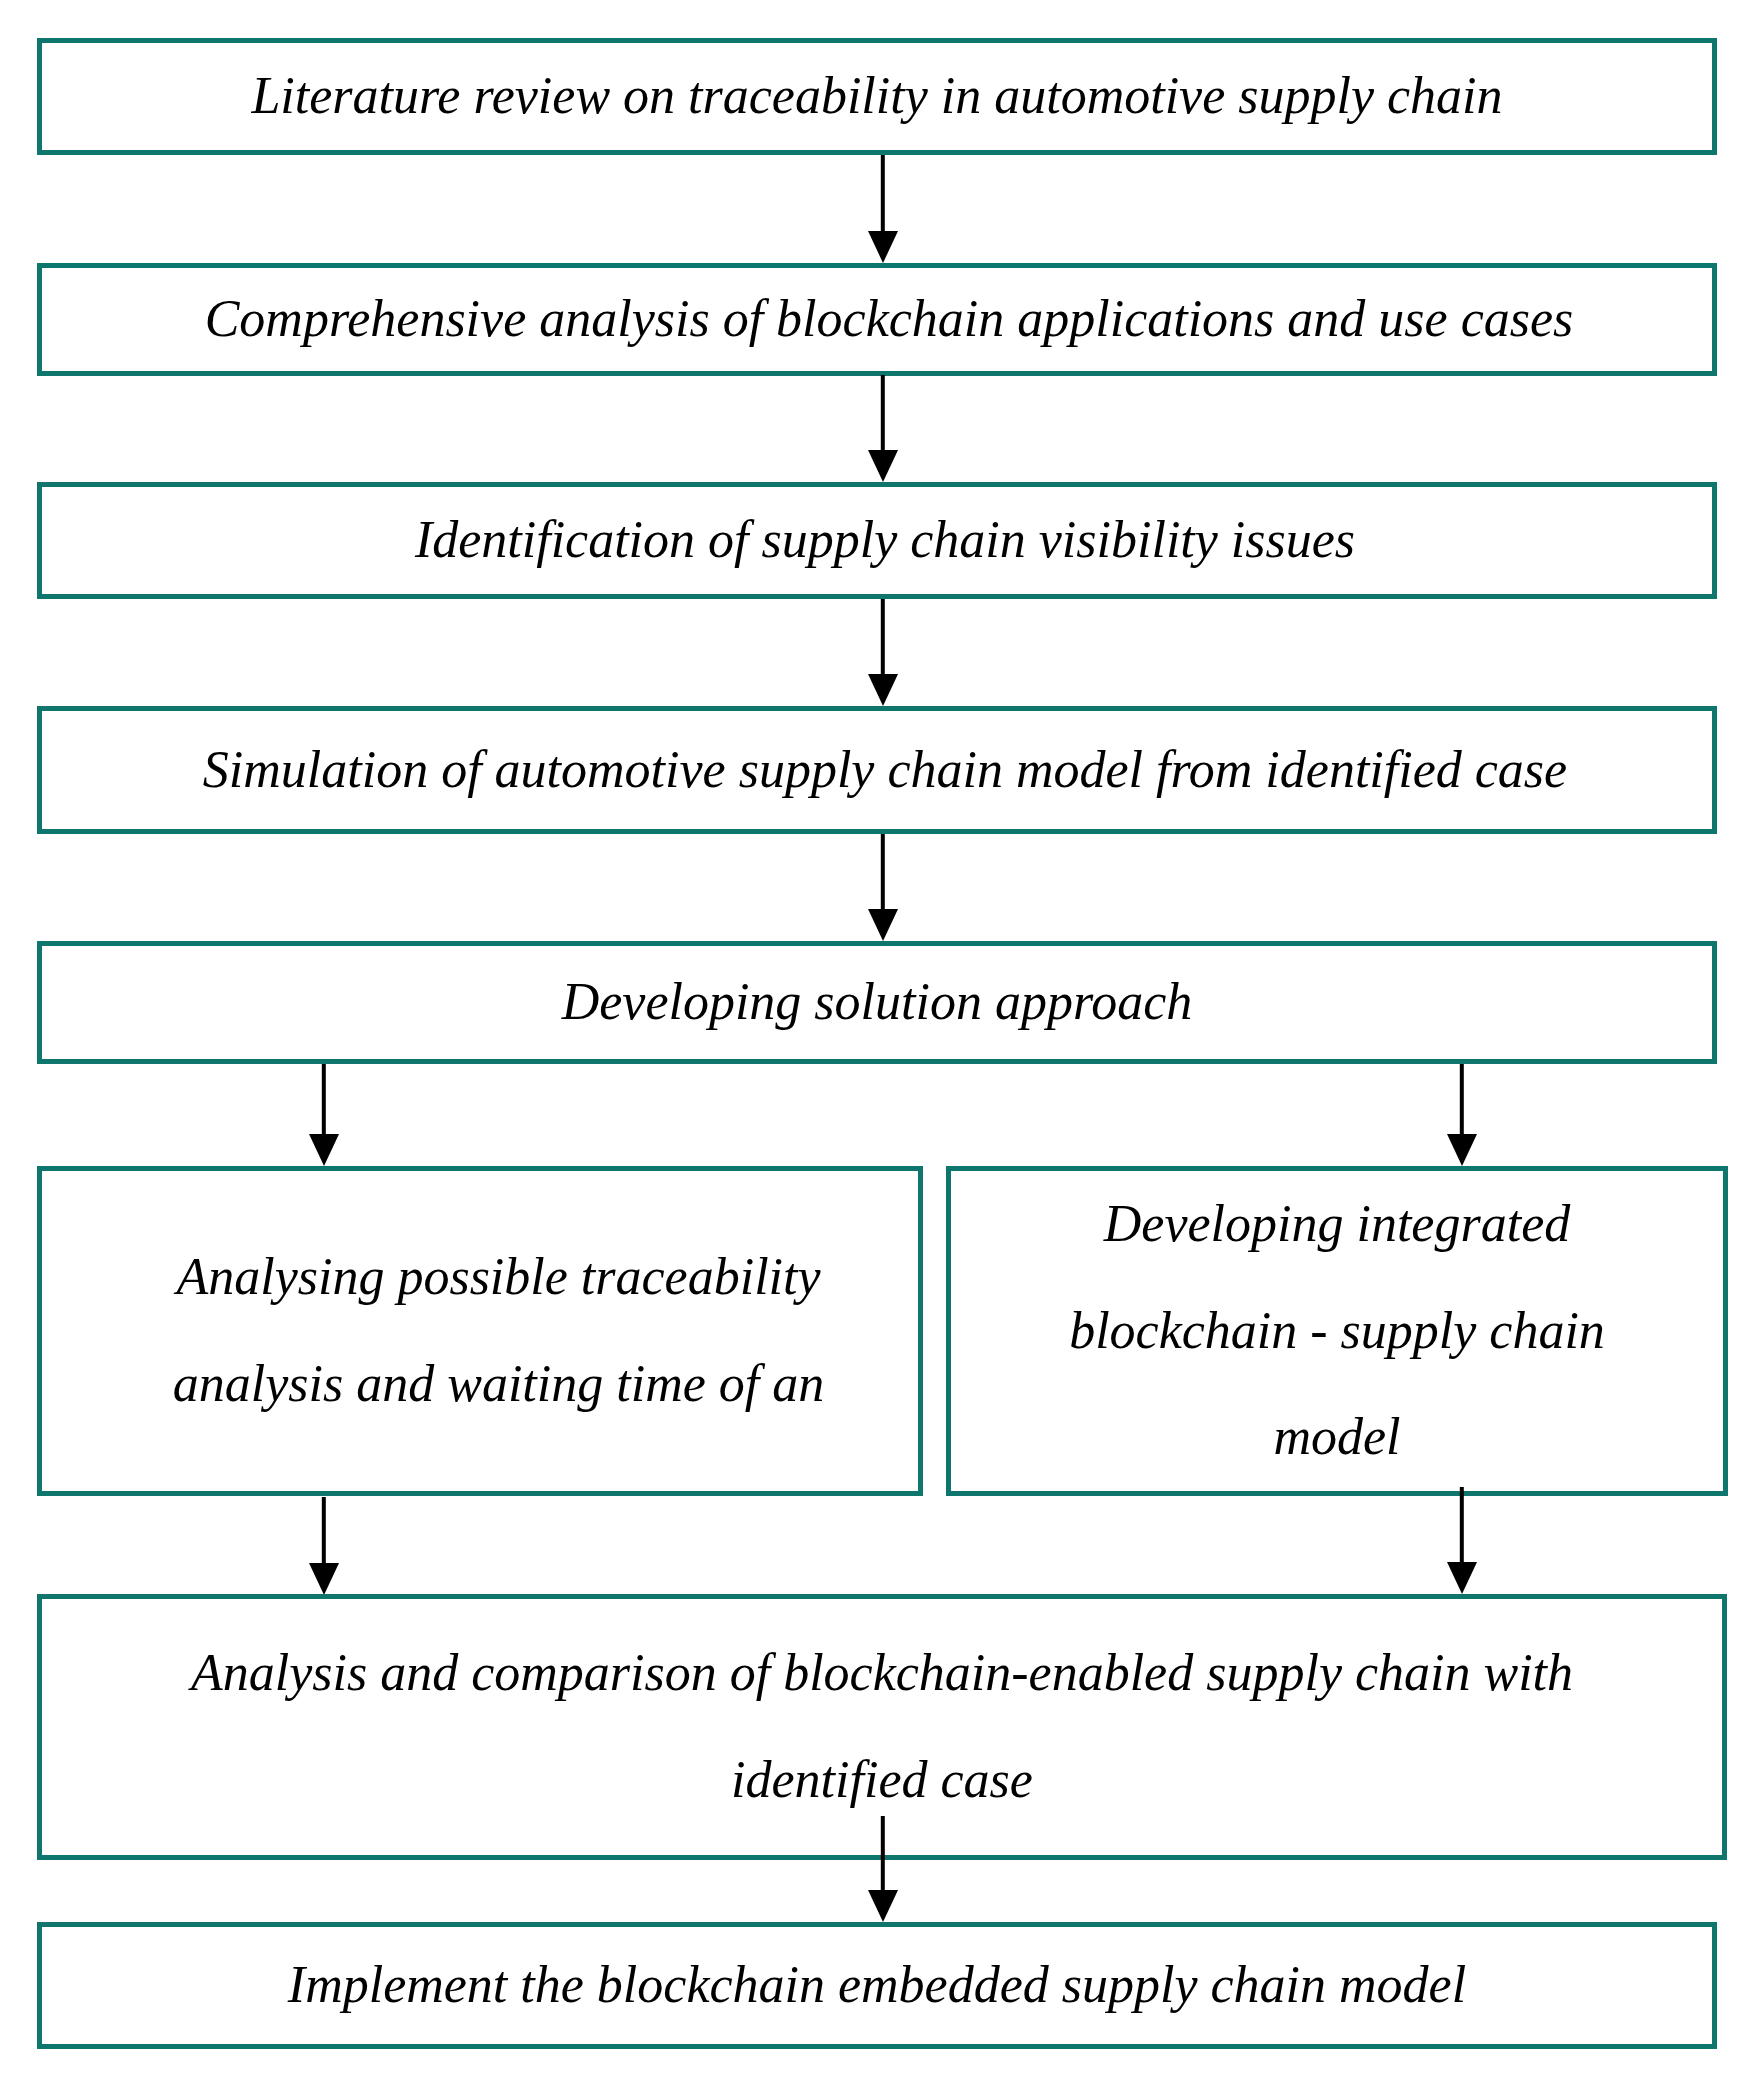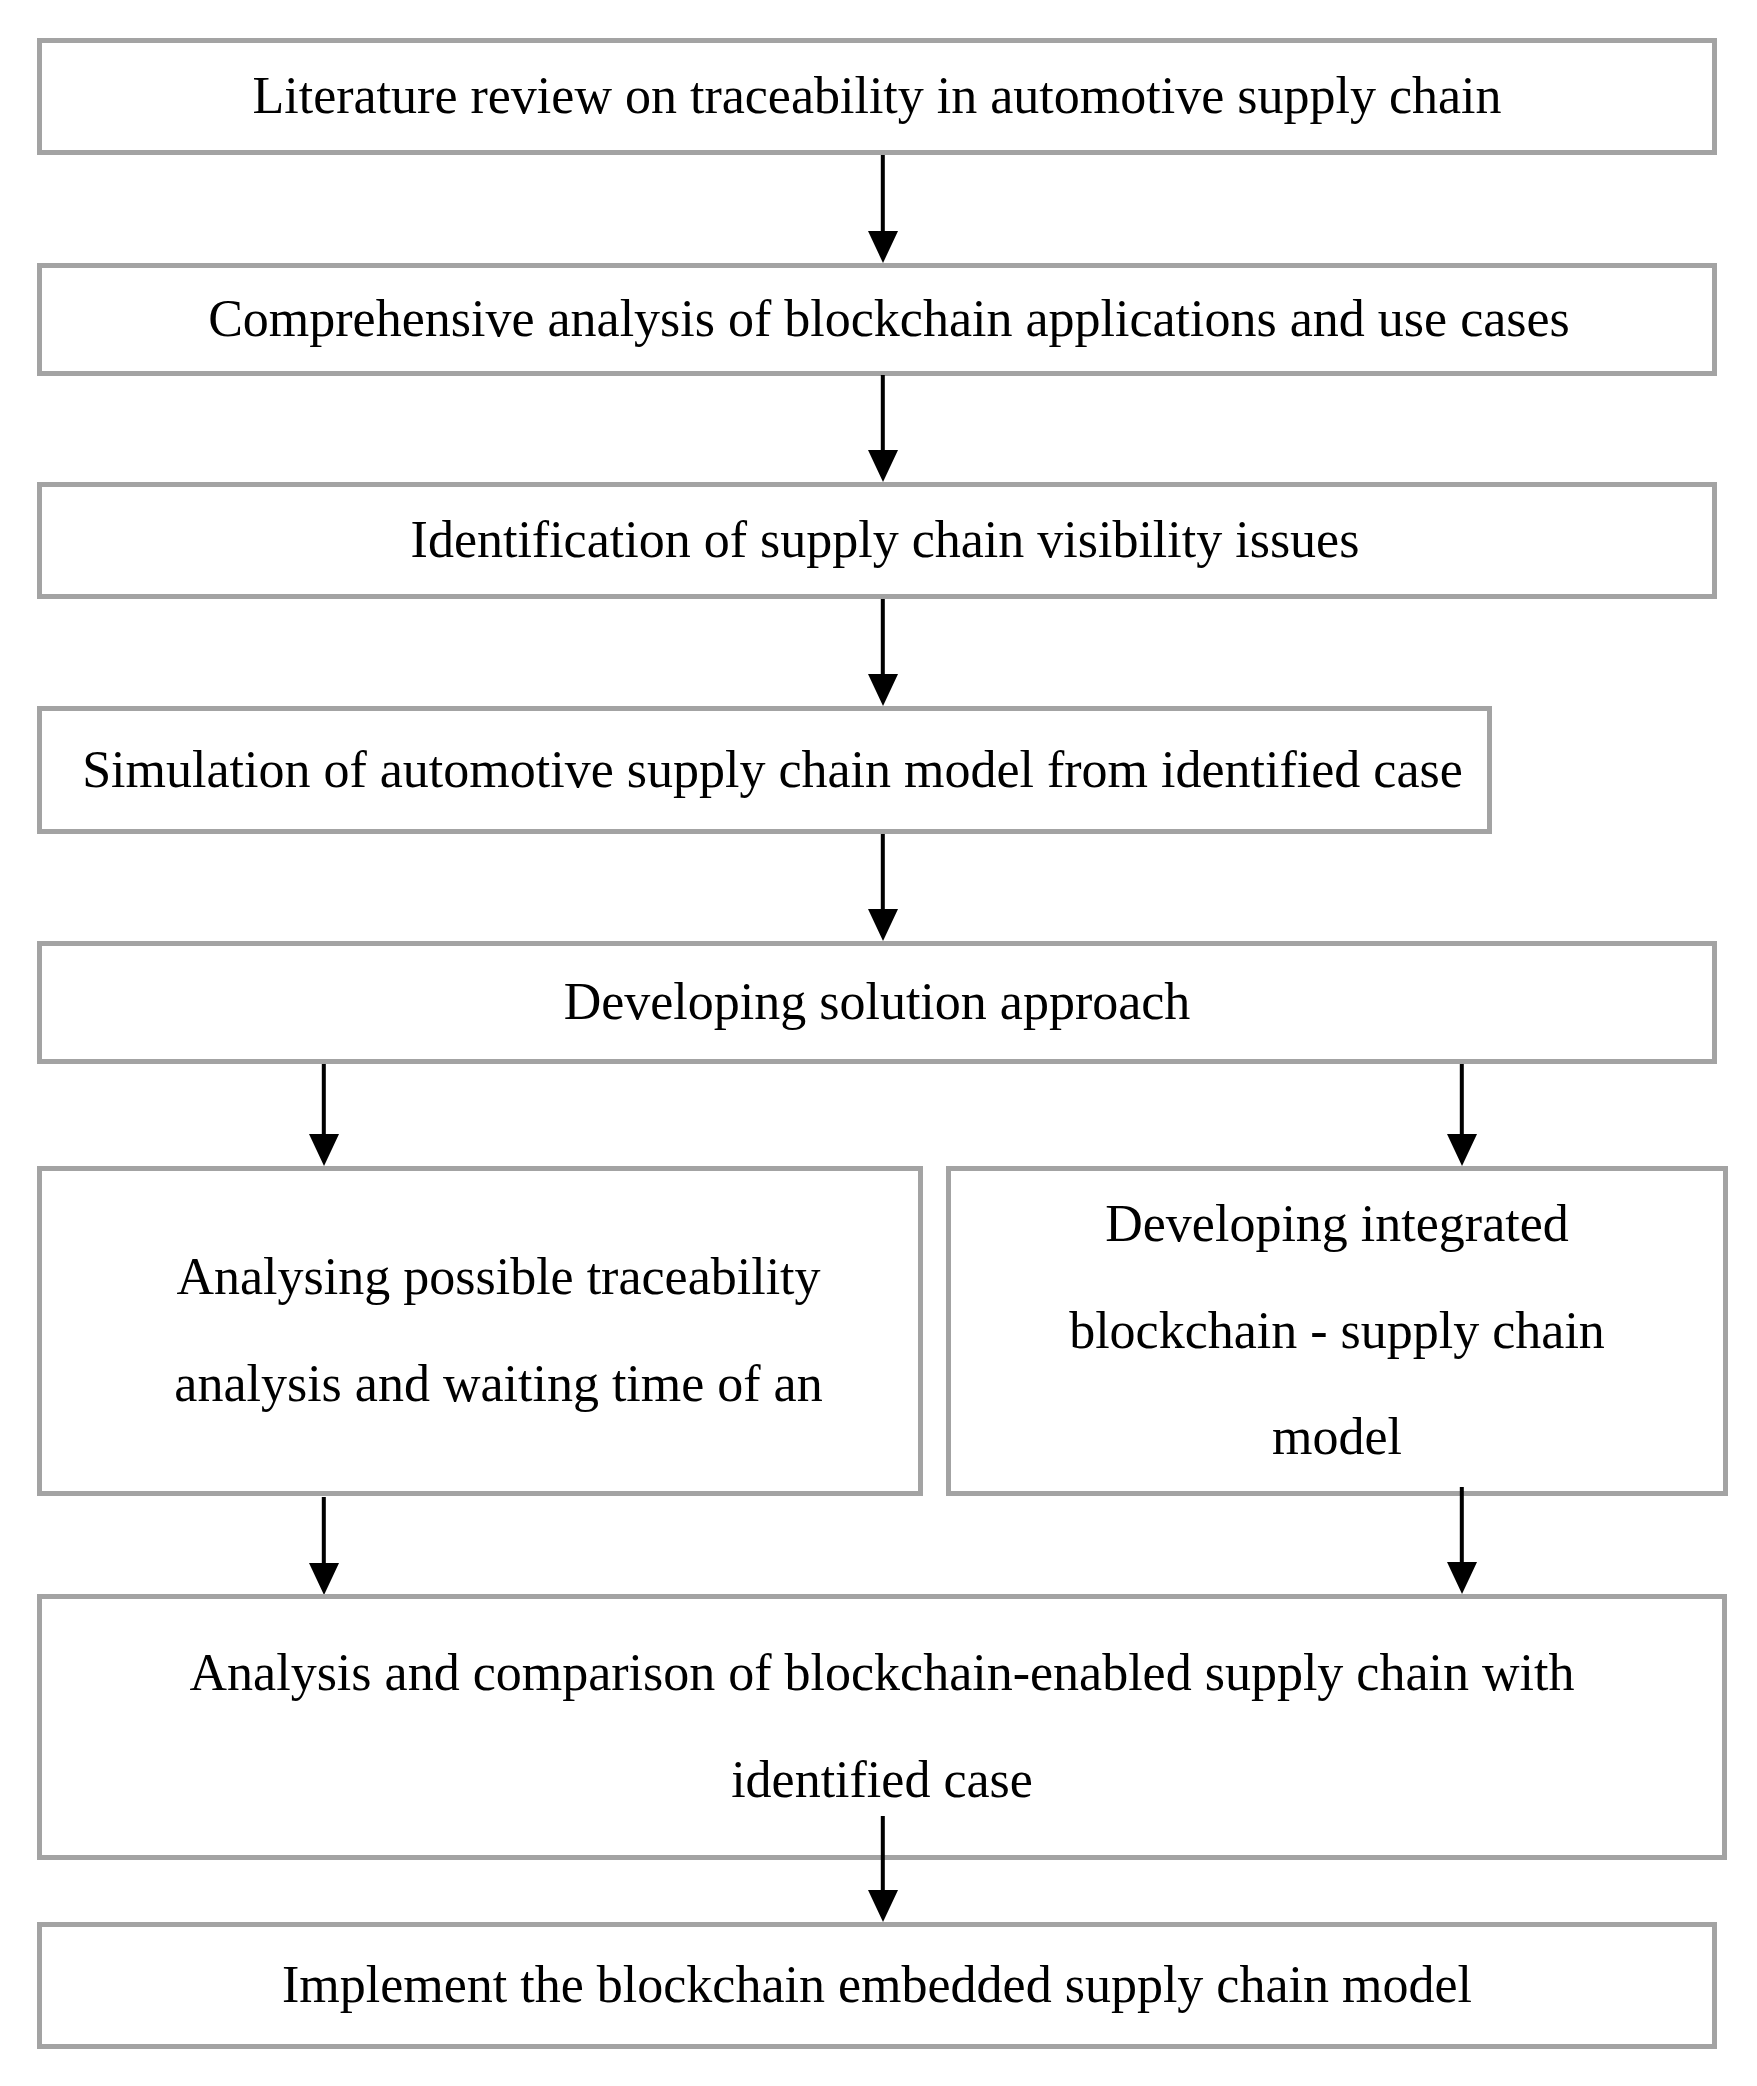--- a/index.html
+++ b/index.html
@@ -8,30 +8,31 @@
     background: #ffffff;
     font-family: "Liberation Serif", serif;
     color: #000000;
     position: relative;
     overflow: hidden;
   }
   .canvas { position: absolute; inset: 0; }
   .fbox {
     position: absolute;
     box-sizing: border-box;
-    border: 5px solid #a3a3a3;
+    border: 5px solid #0f766e;
     background: #ffffff;
     display: flex;
     flex-direction: column;
     justify-content: center;
     align-items: center;
     text-align: center;
     font-size: 52px;
     line-height: 2.05;
     letter-spacing: 0px;
+    font-style: italic;
   }
   .fbox .line { width: 100%; }
   .arrow { position: absolute; width: 30px; }
   .arrow .shaft {
     position: absolute;
     left: 50%; transform: translateX(-50%);
     top: 0; bottom: 29px;
     width: 4.4px;
     background: #000000;
   }
@@ -41,21 +42,21 @@
     bottom: 0;
     width: 0; height: 0;
     border-left: 15px solid transparent;
     border-right: 15px solid transparent;
     border-top: 32px solid #000000;
   }
   
   #b1  { left: 37px;   top: 38px;   width: 1680px; height: 117px; }
   #b2  { left: 37px;   top: 263px;  width: 1680px; height: 113px; padding-left: 24px; }
   #b3  { left: 37px;   top: 482px;  width: 1680px; height: 117px; padding-left: 16px; }
-  #b4  { left: 37px;   top: 706px; width: 1455px; height: 128px; padding-left: 16px; }
+  #b4  { left: 37px;   top: 706px; width: 1680px; height: 128px; padding-left: 16px; }
   #b5  { left: 37px;   top: 941px; width: 1680px; height: 123px; }
   #b6l { left: 37px;   top: 1166px; width: 886px; height: 330px; padding-left: 37px; }
   #b6r { left: 946px; top: 1166px; width: 782px; height: 330px; }
   #b7  { left: 37px;   top: 1594px; width: 1690px; height: 266px; }
   #b8  { left: 37px;   top: 1922px; width: 1680px; height: 127px; }
   
   #a1  { left: 868px; top: 155px;  height: 108px; }
   #a2  { left: 868px; top: 375px;  height: 107px; }
   #a3  { left: 868px; top: 599px;  height: 107px; }
   #a4  { left: 868px; top: 834px; height: 107px; }

